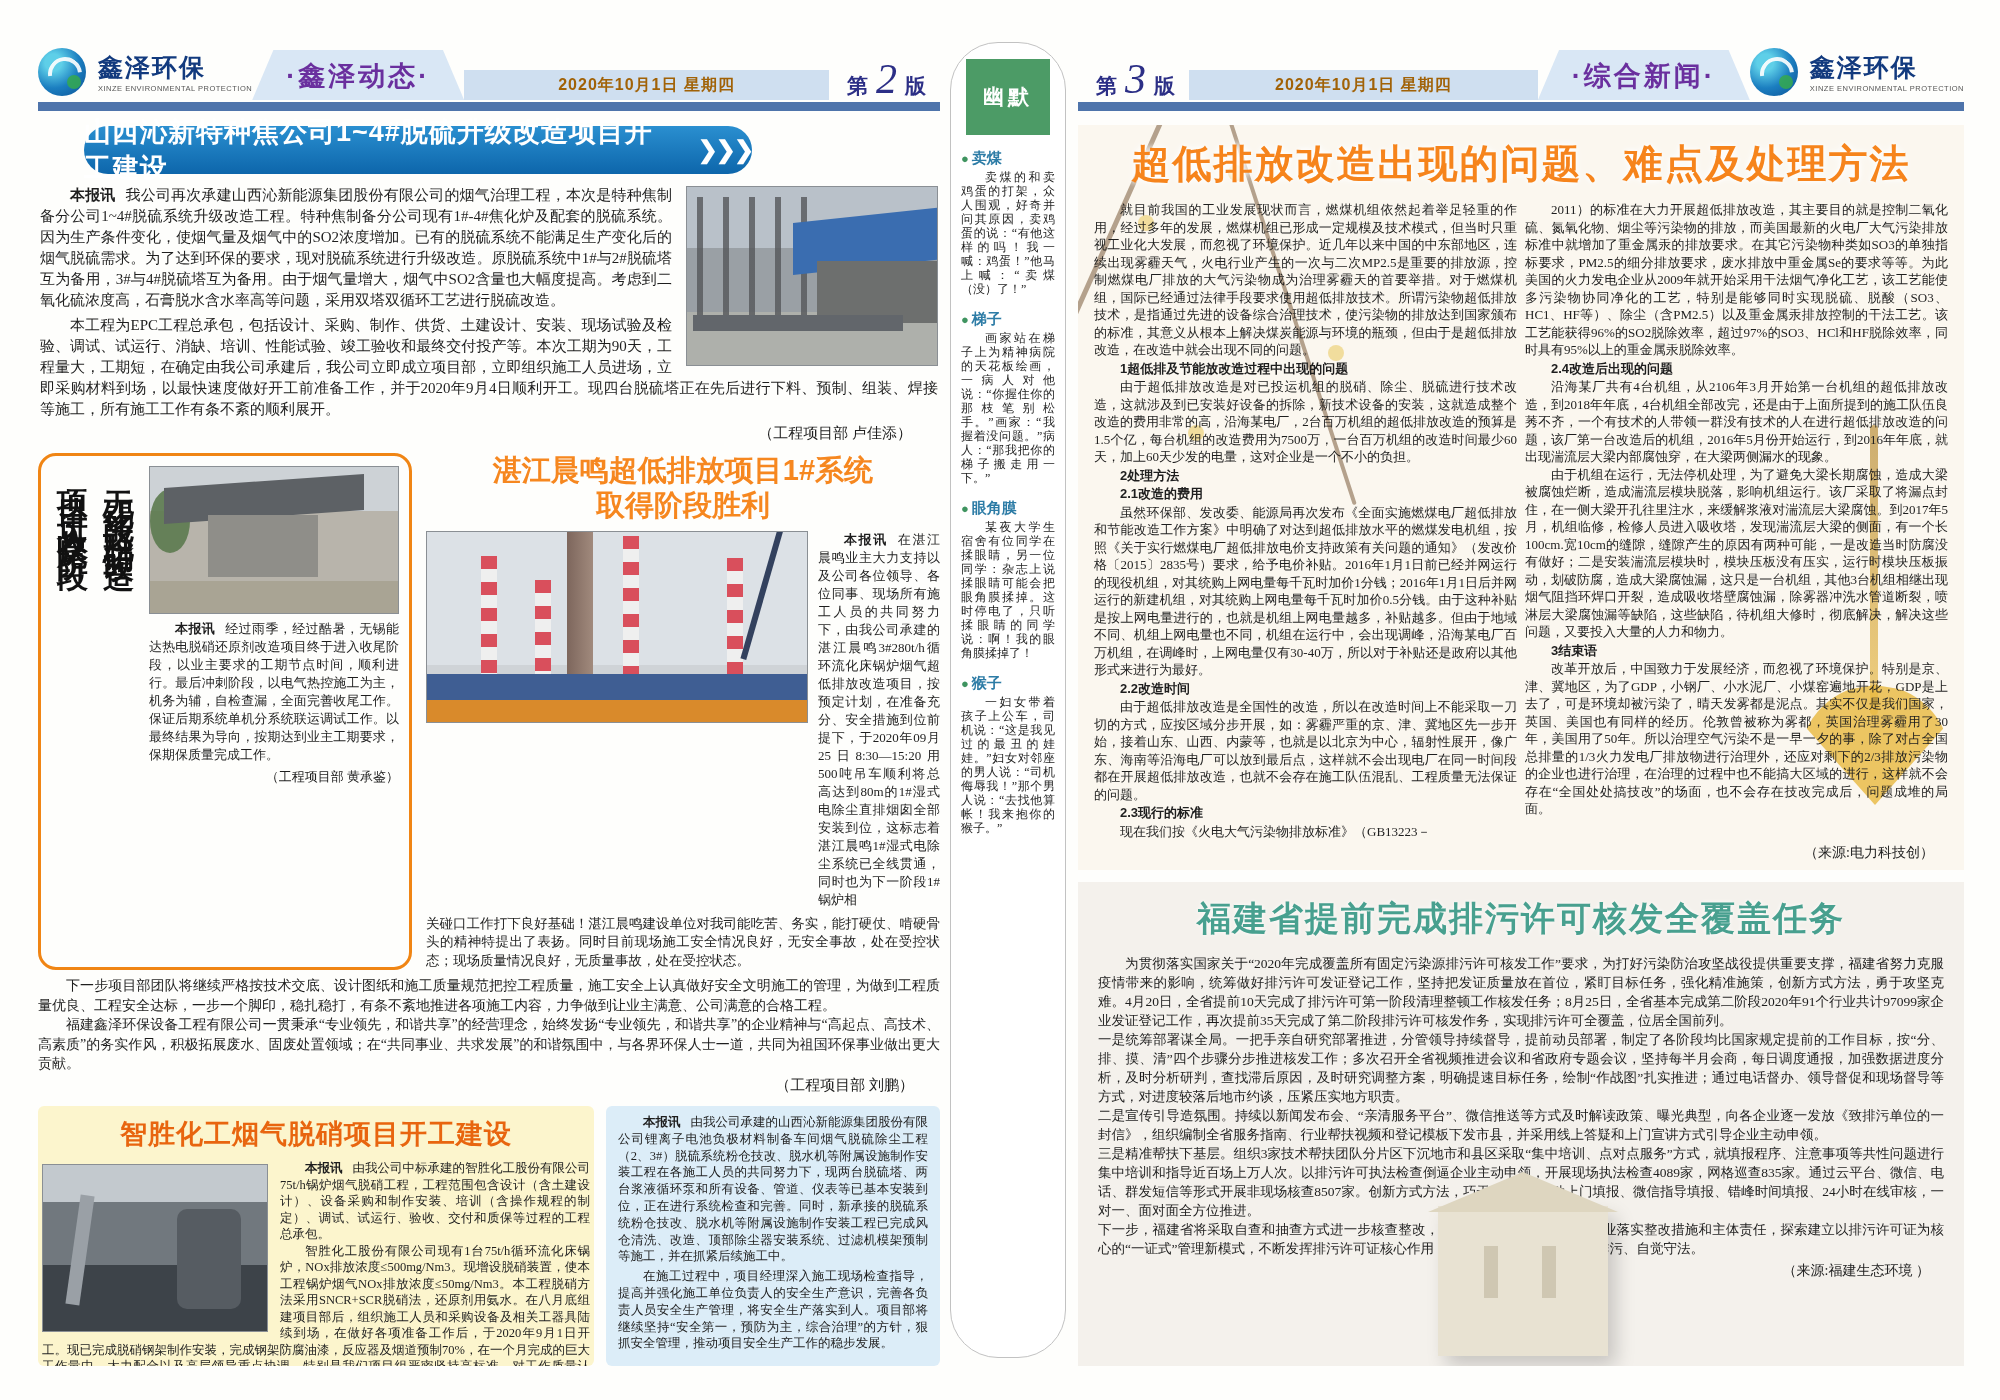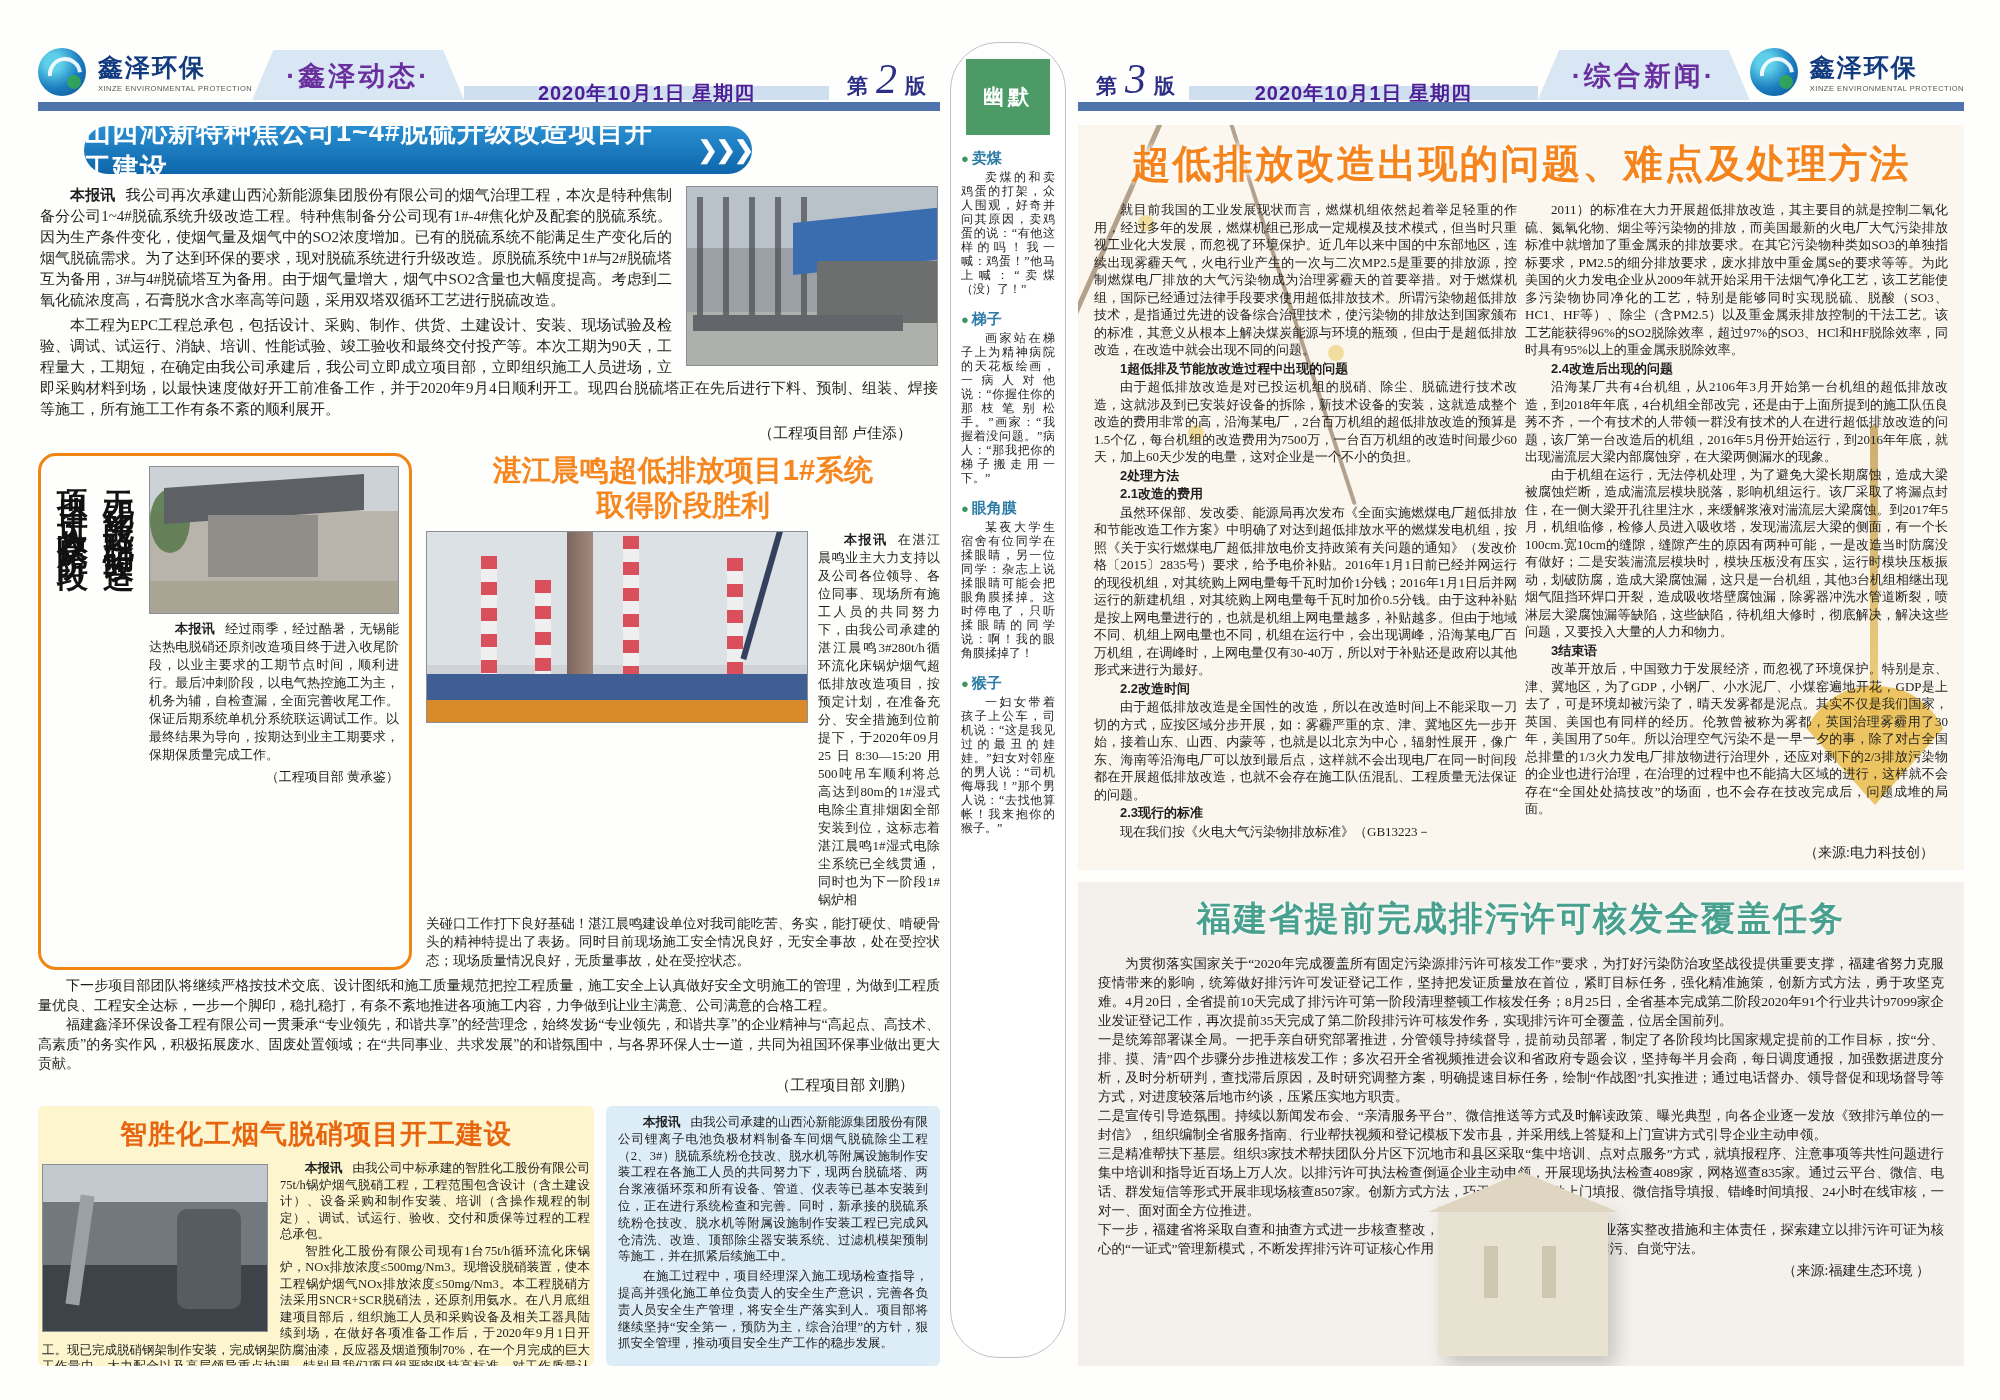--- a/index.html
+++ b/index.html
@@ -17,22 +17,22 @@
           background:radial-gradient(circle at 32% 30%, #5ecfe8 0 18%, #1b7ec0 55%, #0b4f92 100%); position:relative; flex:0 0 auto;}
   .logo::after { content:""; position:absolute; left:10px; top:9px; width:26px; height:26px; border:4px solid #fff;
                  border-color:#fff transparent transparent #fff; border-radius:50%; transform:rotate(38deg); opacity:.9;}
   .logo::before { content:""; position:absolute; right:5px; bottom:7px; width:14px; height:14px; border-radius:50%;
                   background:#35a94e; opacity:.85;}
   .brand-name { font-family:"Liberation Sans",sans-serif; font-weight:bold; font-size:25px; color:#123a7e; letter-spacing:2px; }
   .brand-sub { font-size:7.5px; color:#555; letter-spacing:.5px; font-family:"Liberation Sans",sans-serif;}
   .banner { background:#d9e7f5; clip-path:polygon(10% 0,90% 0,100% 100%,0 100%); padding:8px 34px 6px;
             font-family:"Liberation Sans",sans-serif; font-weight:bold; font-size:27px; color:#6a2f9e; letter-spacing:3px;
             align-self:flex-end; }
-  .datebar { flex:1; height:14px; background:#cfdff0; display:flex; align-items:center; justify-content:center;
-             font-family:"Liberation Sans",sans-serif; font-weight:bold; font-size:20px; color:#4c1d95; letter-spacing:1px;}
+  .datebar { flex:1; height:30px; background:#cfdff0; display:flex; align-items:center; justify-content:center;
+             font-family:"Liberation Sans",sans-serif; font-weight:bold; font-size:16px; color:#a16207; letter-spacing:1px;}
   .pagenum { display:flex; align-items:baseline; gap:8px; padding:0 14px 0 18px;
              font-family:"Liberation Serif",serif; color:#2c2f86; white-space:nowrap;}
   .pagenum .cap { font-size:21px; font-weight:bold; }
   .pagenum .num { font-size:42px; line-height:.9; font-style:italic; }
   .rule { height:9px; background:#4e74ab; margin-top:2px; }
 
   
   .headline-box { margin:15px auto 10px 46px; width:668px; height:48px; border-radius:24px;
                   background:linear-gradient(180deg,#2a8fd0,#0d66ab); color:#fff; display:flex; align-items:center;
                   justify-content:center; gap:20px; font-family:"Liberation Sans",sans-serif; }

